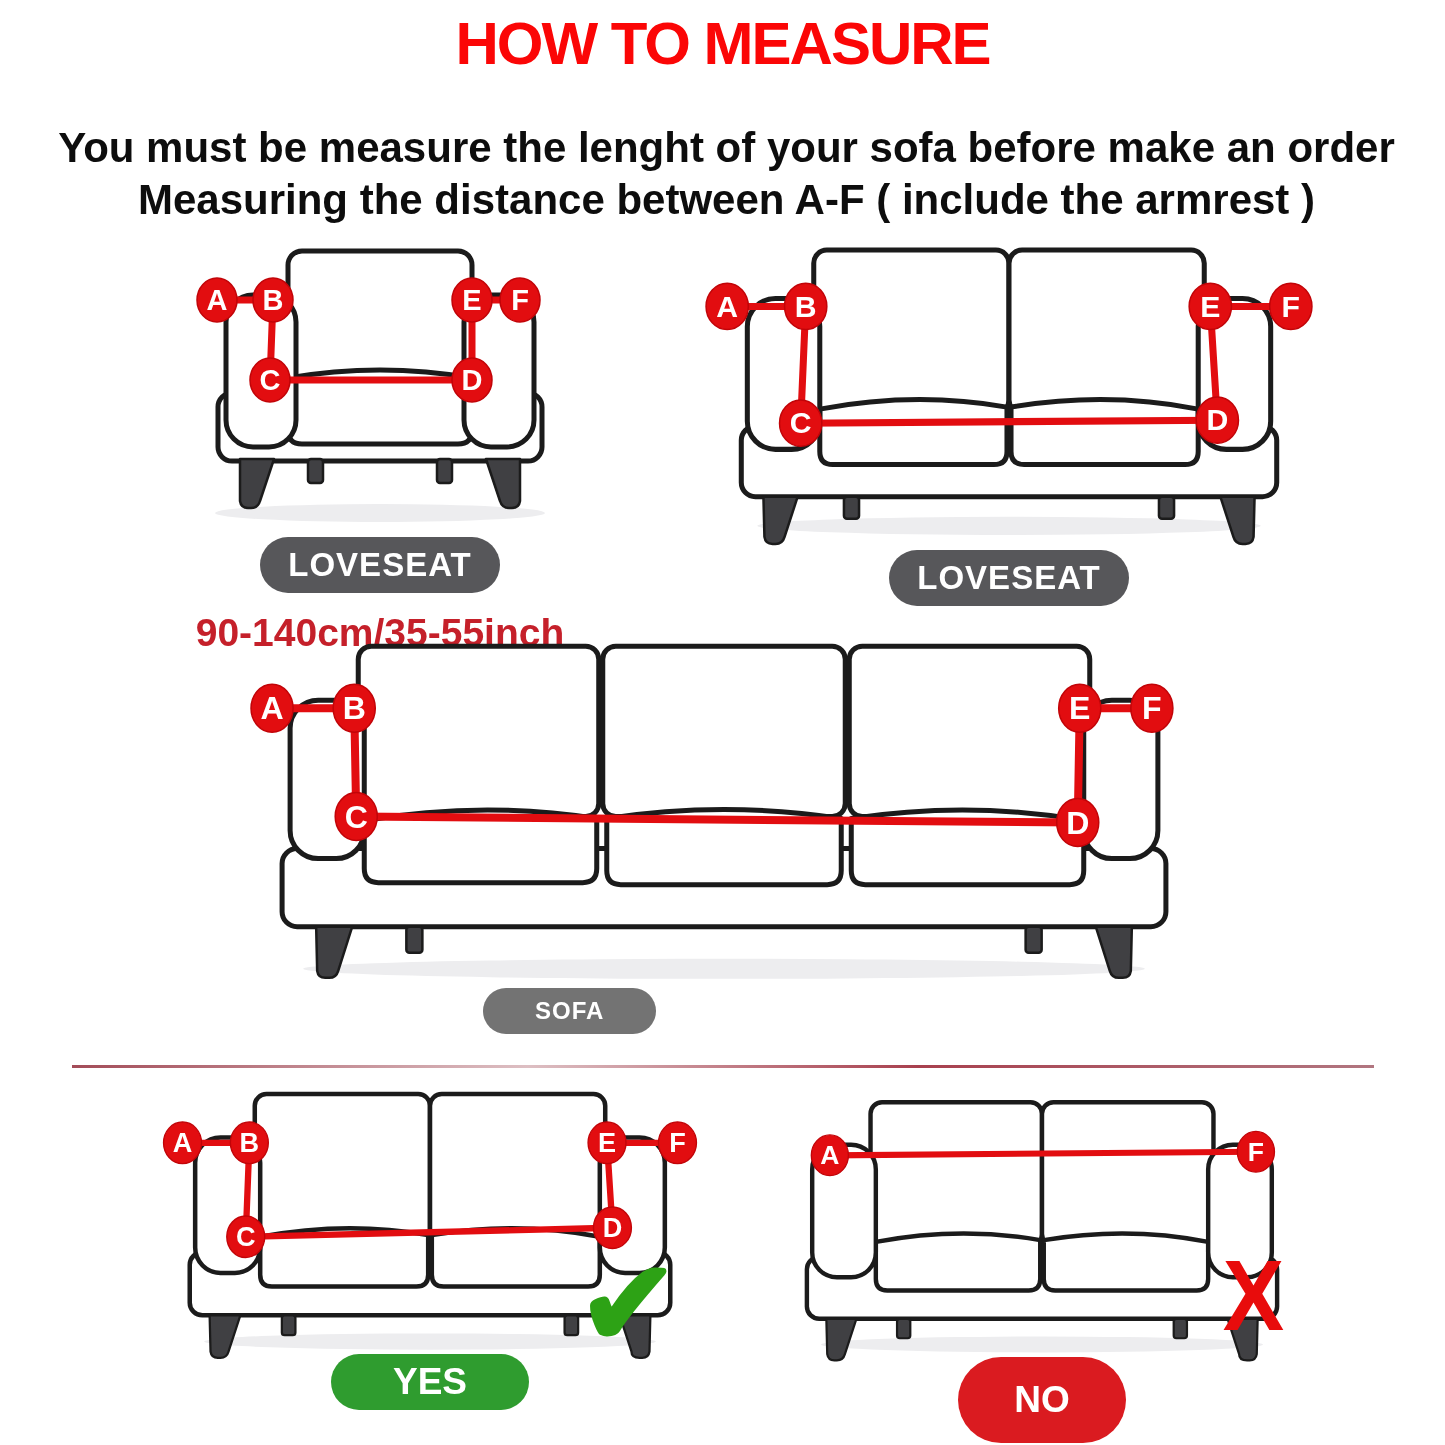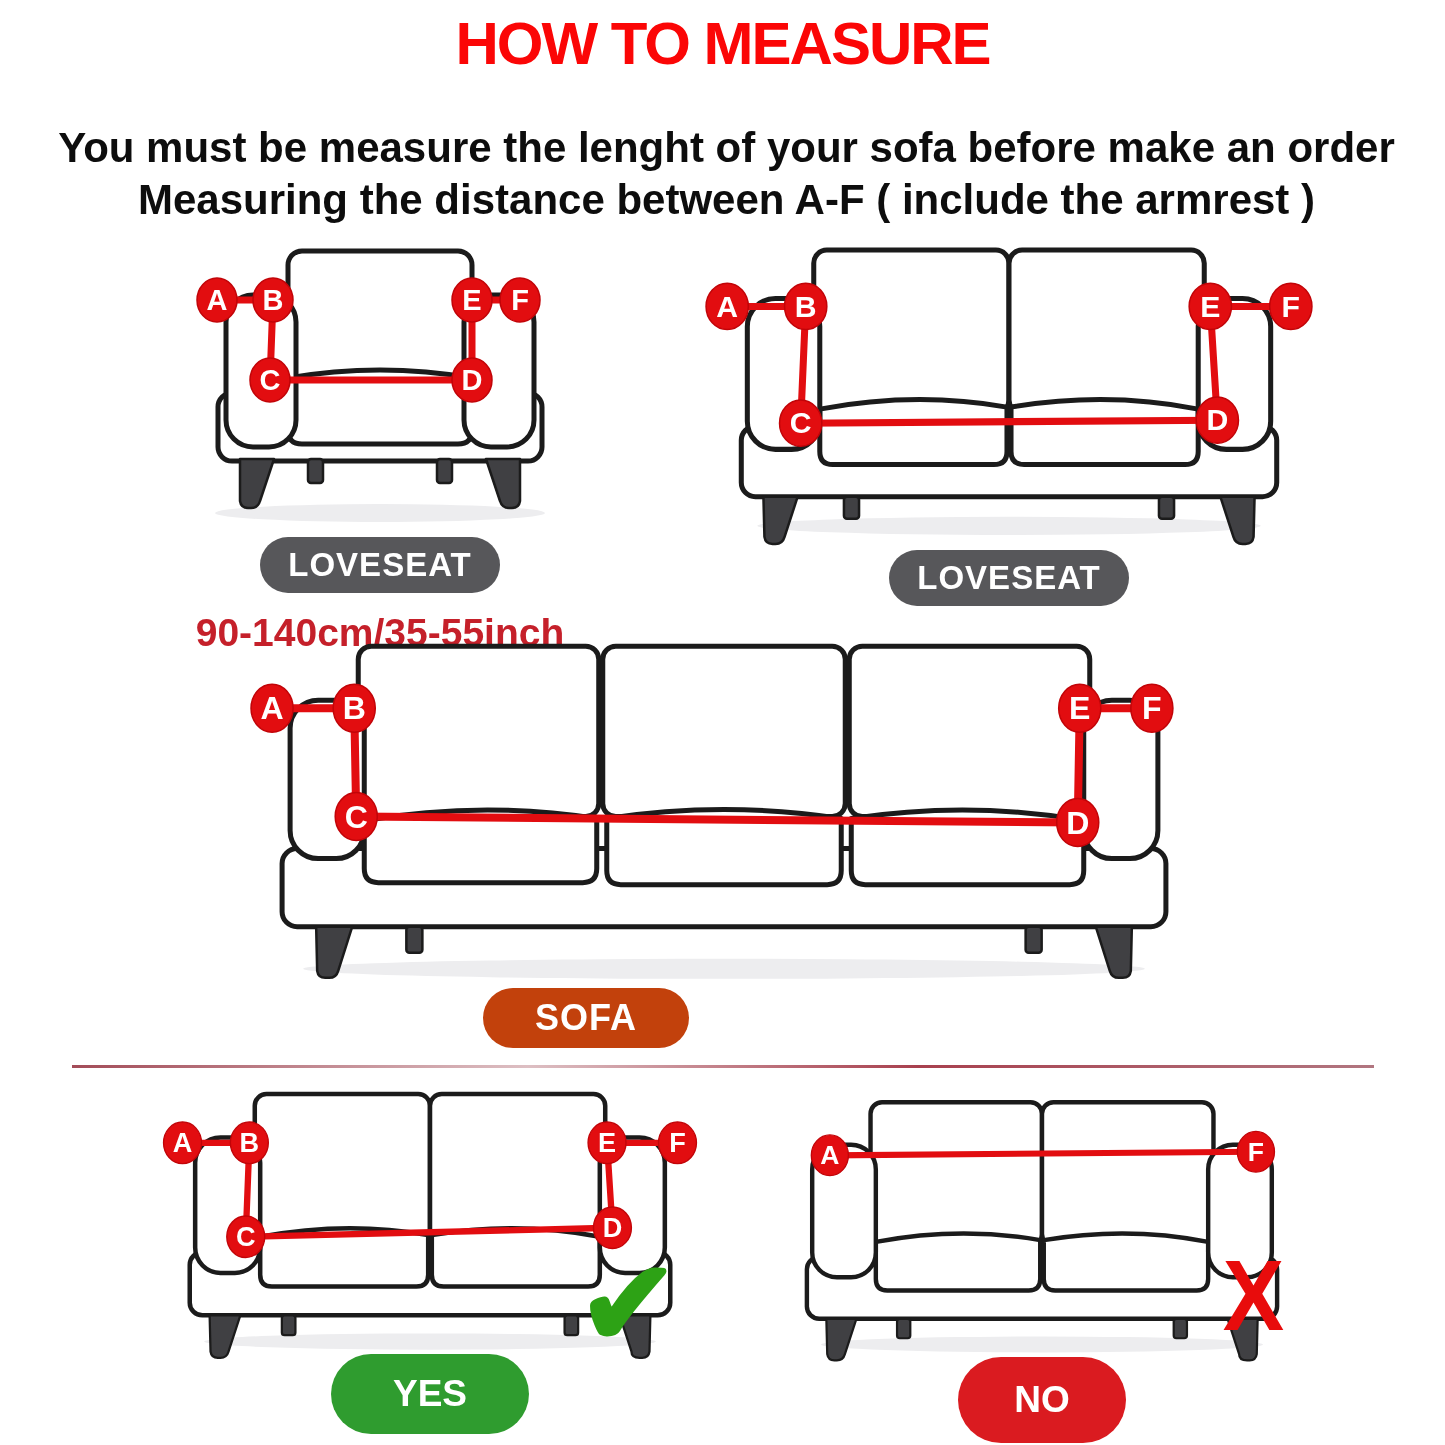--- a/index.html
+++ b/index.html
@@ -21,22 +21,22 @@
   .fig-loveseat{left:697px;top:240px;width:624px;}
   .fig-sofa{left:238px;top:638px;width:972px;}
   .fig-yes{left:150px;top:1085px;width:560px;}
   .fig-no{left:768px;top:1093px;width:548px;}
 
   .pill{
     display:inline-block;border-radius:46px;color:#fff;font-weight:bold;
     text-align:center;white-space:nowrap;
   }
   .pill-gray{background:#57575a;font-size:33px;letter-spacing:1px;padding:9px 28px;margin-top:8px;}
-  .pill-sofa{background:#c2410c;font-size:36px;letter-spacing:1px;padding:9px 52px;}
-  .pill-green{background:#2f9c2f;font-size:37px;padding:19px 62px;margin-top:-2px;}
+  .pill-sofa{background:#737373;font-size:24px;letter-spacing:1px;padding:9px 52px;}
+  .pill-green{background:#2f9c2f;font-size:37px;padding:7px 62px;margin-top:-2px;}
   .pill-red{background:#da1b20;font-size:37px;padding:22px 56px;margin-top:-2px;}
 
   .range{
     color:#c5202a;font-size:39px;font-weight:bold;margin-top:18px;white-space:nowrap;
   }
   .sofa-label-row{
     display:flex;align-items:center;gap:40px;margin-left:245px;margin-top:4px;
   }
   .sofa-label-row .range{margin-top:0;}
 

